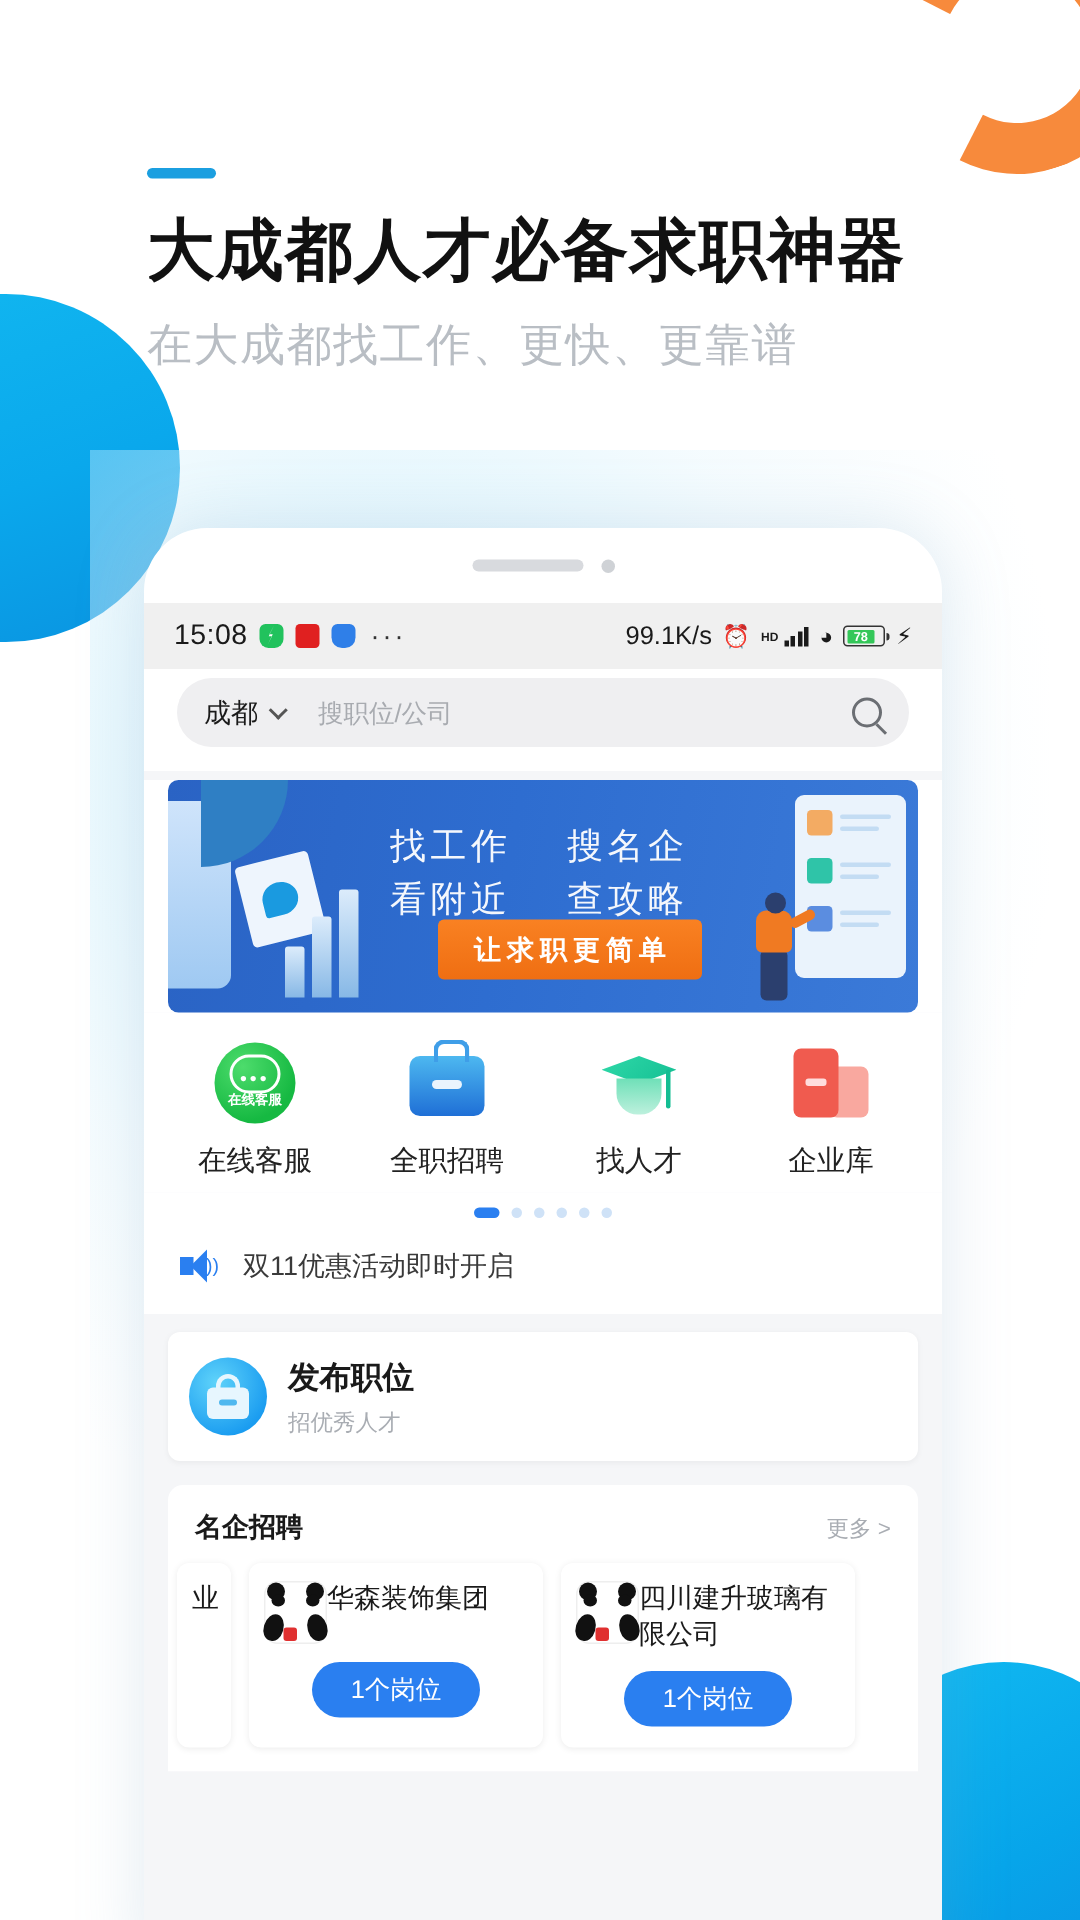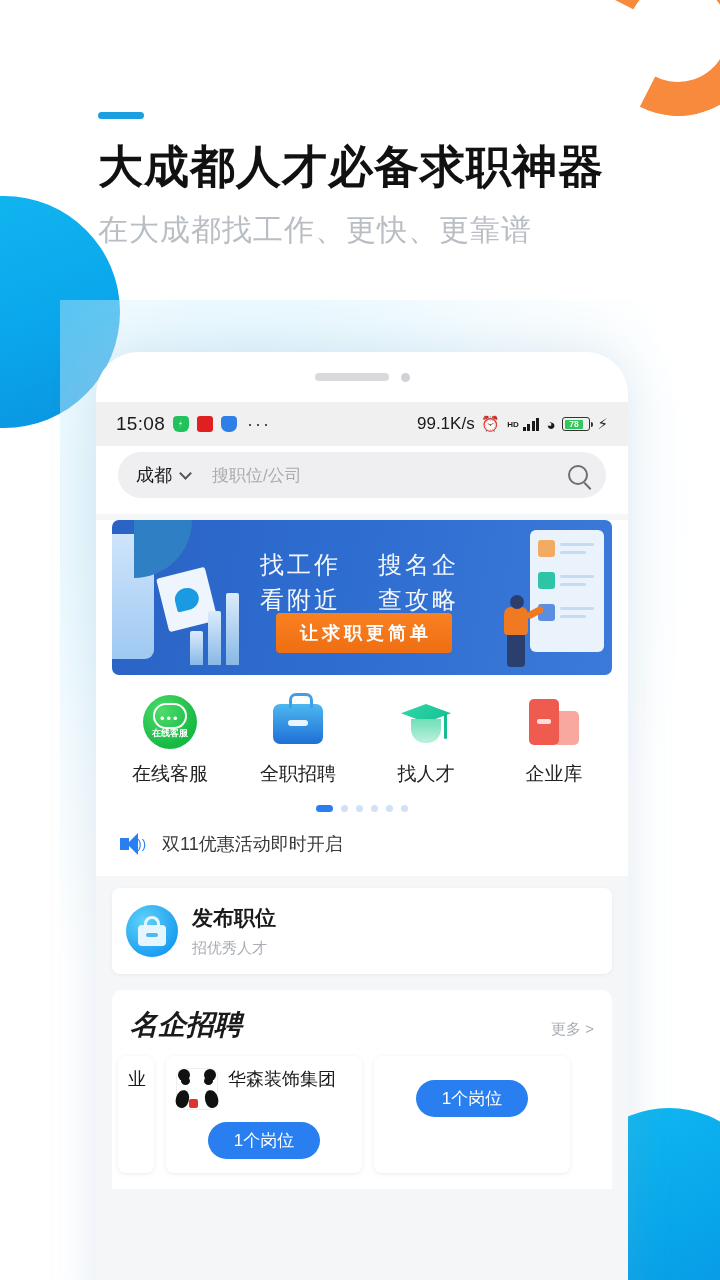--- a/index.html
+++ b/index.html
@@ -221,21 +221,21 @@
   }
   .bn-bars { position: absolute; left: 78px; bottom: 10px; display: flex; align-items: flex-end; gap: 5px; }
   .bn-bars i { display: block; width: 13px; background: linear-gradient(180deg,#dcecfb,#87b8e6); border-radius: 2px 2px 0 0; }
   .bn-txt {
     position: absolute; left: 148px; top: 28px;
     color: #ffffff; font-size: 24px; line-height: 1.45; letter-spacing: 3px;
     opacity: .95;
   }
   .bn-txt span { display: inline-block; width: 118px; }
   .bn-btn {
-    position: absolute; left: 164px; bottom: 22px;
+    position: absolute; left: 180px; bottom: 22px;
     background: linear-gradient(180deg,#f98122,#ef6e12);
     color: #fff; font-size: 18px; font-weight: bold; letter-spacing: 4px;
     padding: 8px 20px 8px 24px; border-radius: 4px;
   }
   .bn-doc {
     position: absolute; right: 8px; top: 10px; width: 74px; height: 122px;
     background: #eaf3fc; border-radius: 6px;
   }
   .bn-doc i { position:absolute; left:8px; width:56px; height:3px; background:#c3dcf3; border-radius:2px; }
   .bn-doc .c { position:absolute; left:8px; width:17px; height:17px; border-radius:3px; }
@@ -345,30 +345,30 @@
   .dc-t1 { font-size: 21px; font-weight: bold; color: #1a1a1a; }
   .dc-t2 { font-size: 15px; color: #a9adb3; margin-top: 7px; }
 
   .firms {
     background: #fff; margin: 16px 16px 0; border-radius: 10px 10px 0 0;
     padding: 16px 0 0;
   }
   .firms-head {
     display: flex; align-items: baseline; padding: 0 18px 12px;
   }
-  .firms-title { font-size: 28px; font-weight: bold; color: #1a1a1a; font-style: italic; }
+  .firms-title { font-size: 18px; font-weight: bold; color: #1a1a1a; }
   .firms-more { margin-left: auto; font-size: 15px; color: #a9adb3; }
   .firms-scroll { display: flex; gap: 12px; padding: 0 0 16px 6px; }
   .firm-card {
     background: #fff; border-radius: 8px; padding: 12px 10px 14px;
     box-shadow: 0 1px 5px rgba(0,0,0,0.08);
     width: 196px; flex: none;
   }
   .firm-card.clipped { width: 36px; overflow: hidden; }
-  .firm-top { display: flex; gap: 10px; align-items: flex-start; }
+  .firm-top { display: flex; align-items: flex-start; }
   .firm-logo {
     width: 42px; height: 42px; border-radius: 9px; background: #fff;
     box-shadow: 0 0 0 1px #eee inset; flex: none; position: relative;
   }
   .firm-logo .ear { position:absolute; top:1px; width:12px; height:12px; background:#111; border-radius:50%; }
   .firm-logo .ear.l { left:2px; } .firm-logo .ear.r { right:2px; }
   .firm-logo .eye { position:absolute; top:9px; width:9px; height:8px; background:#111; border-radius:50%; }
   .firm-logo .eye.l { left:5px; } .firm-logo .eye.r { right:5px; }
   .firm-logo .arm { position:absolute; bottom:2px; width:13px; height:18px; background:#111; border-radius:50% 50% 45% 45%; }
   .firm-logo .arm.l { left:0; transform:rotate(16deg); }
@@ -569,20 +569,32 @@
                   <span class="eye r"></span>
                 <span class="arm l"></span>
                   <span class="arm r"></span>
                 <span class="seal"></span>
               </span>
               <span class="firm-name">华森装饰集团</span>
             </div>
             <div class="firm-badge">1个岗位</div>
           </div>
           <div class="firm-card">
+            <div class="firm-top">
+              <span class="firm-logo">
+                <span class="ear l"></span>
+                  <span class="ear r"></span>
+                <span class="eye l"></span>
+                  <span class="eye r"></span>
+                <span class="arm l"></span>
+                  <span class="arm r"></span>
+                <span class="seal"></span>
+              </span>
+              <span class="firm-name">四川建升玻璃有限公司</span>
+            </div>
             <div class="firm-badge">1个岗位</div>
           </div>
         </div>
       </div>
 
       <div class="tabs">
         
         
         
         

